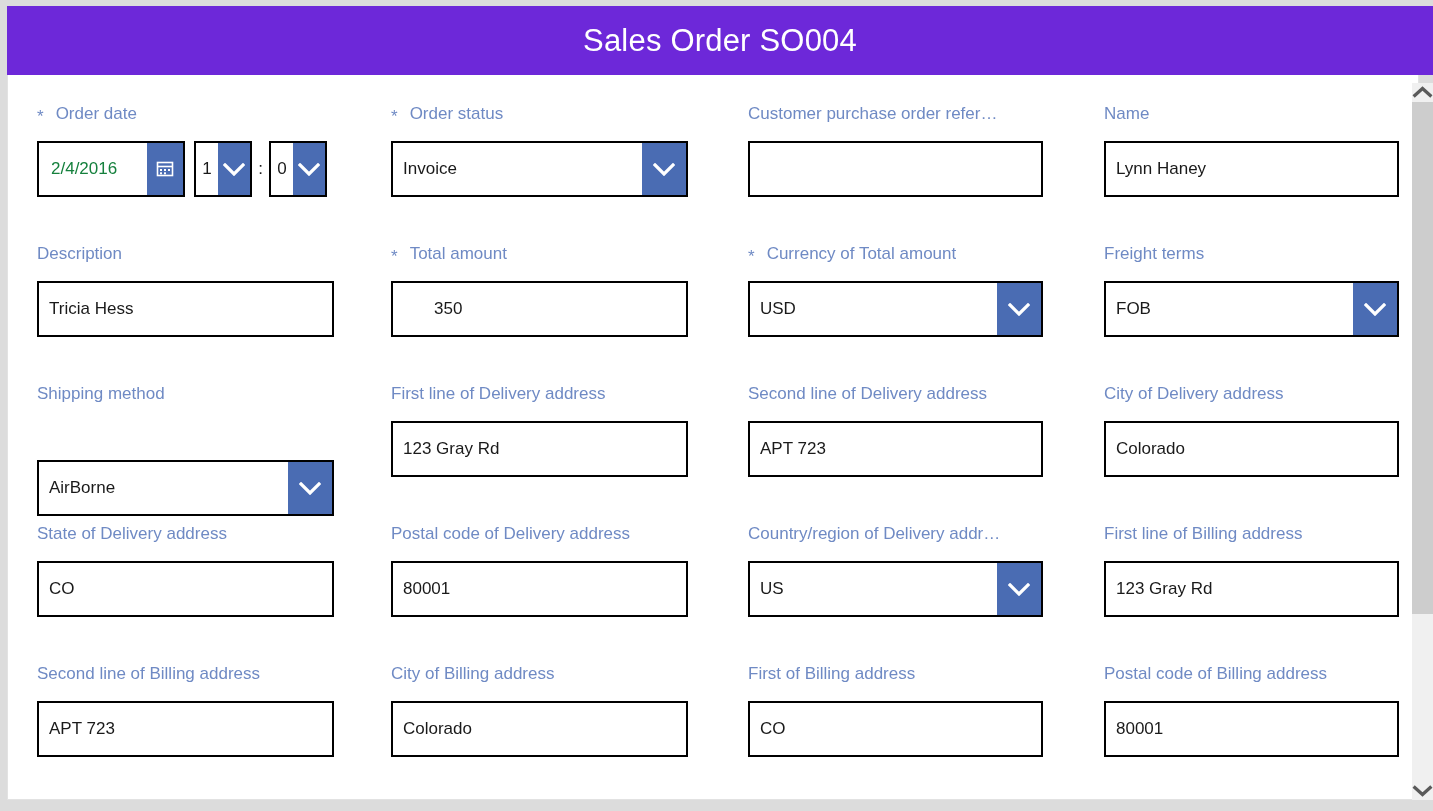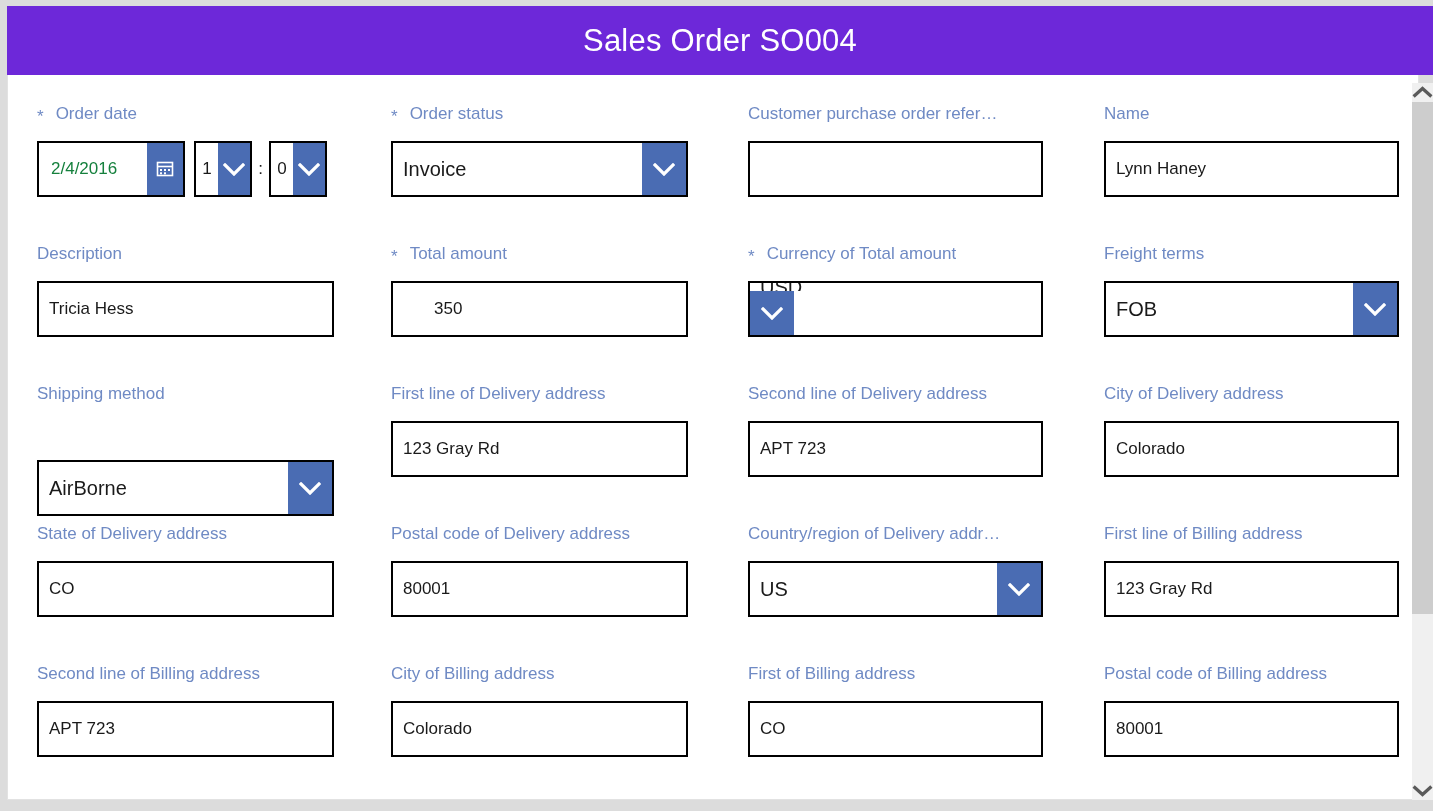--- a/index.html
+++ b/index.html
@@ -141,21 +141,21 @@
     background: #ffffff;
     display: flex;
     align-items: stretch;
     overflow: hidden;
   }
   .select-value {
     flex: 1 1 auto;
     display: flex;
     align-items: center;
     padding-left: 10px;
-    font-size: 20px;
+    font-size: 17px;
     color: #1a1a1a;
     white-space: nowrap;
     overflow: hidden;
     text-overflow: ellipsis;
   }
   .select-arrow {
     flex: 0 0 44px;
     width: 44px;
     background: #4a6cb3;
     display: flex;
@@ -388,21 +388,21 @@
                 <span class="input-value">350</span>
               </div>
             </div>
           </div>
           <div class="field col-3">
             <div class="field-label">
               <span class="req-star">*</span>
               <span class="label-text">Currency of Total amount</span>
             </div>
             <div class="control-row">
-              <div class="select-box" style="width: 295px; flex-direction: column;">
+              <div class="select-box" style="width: 295px;">
                 <div class="select-value">USD</div>
                 <div class="select-arrow">
                   <svg class="chev" width="22" height="13" viewBox="0 0 22 13" aria-hidden="true">
                     <path d="M2 2 L11 11 L20 2" fill="none" stroke="#ffffff" stroke-width="3.2" stroke-linecap="square"></path>
                   </svg>
                 </div>
               </div>
             </div>
           </div>
           <div class="field col-4">

